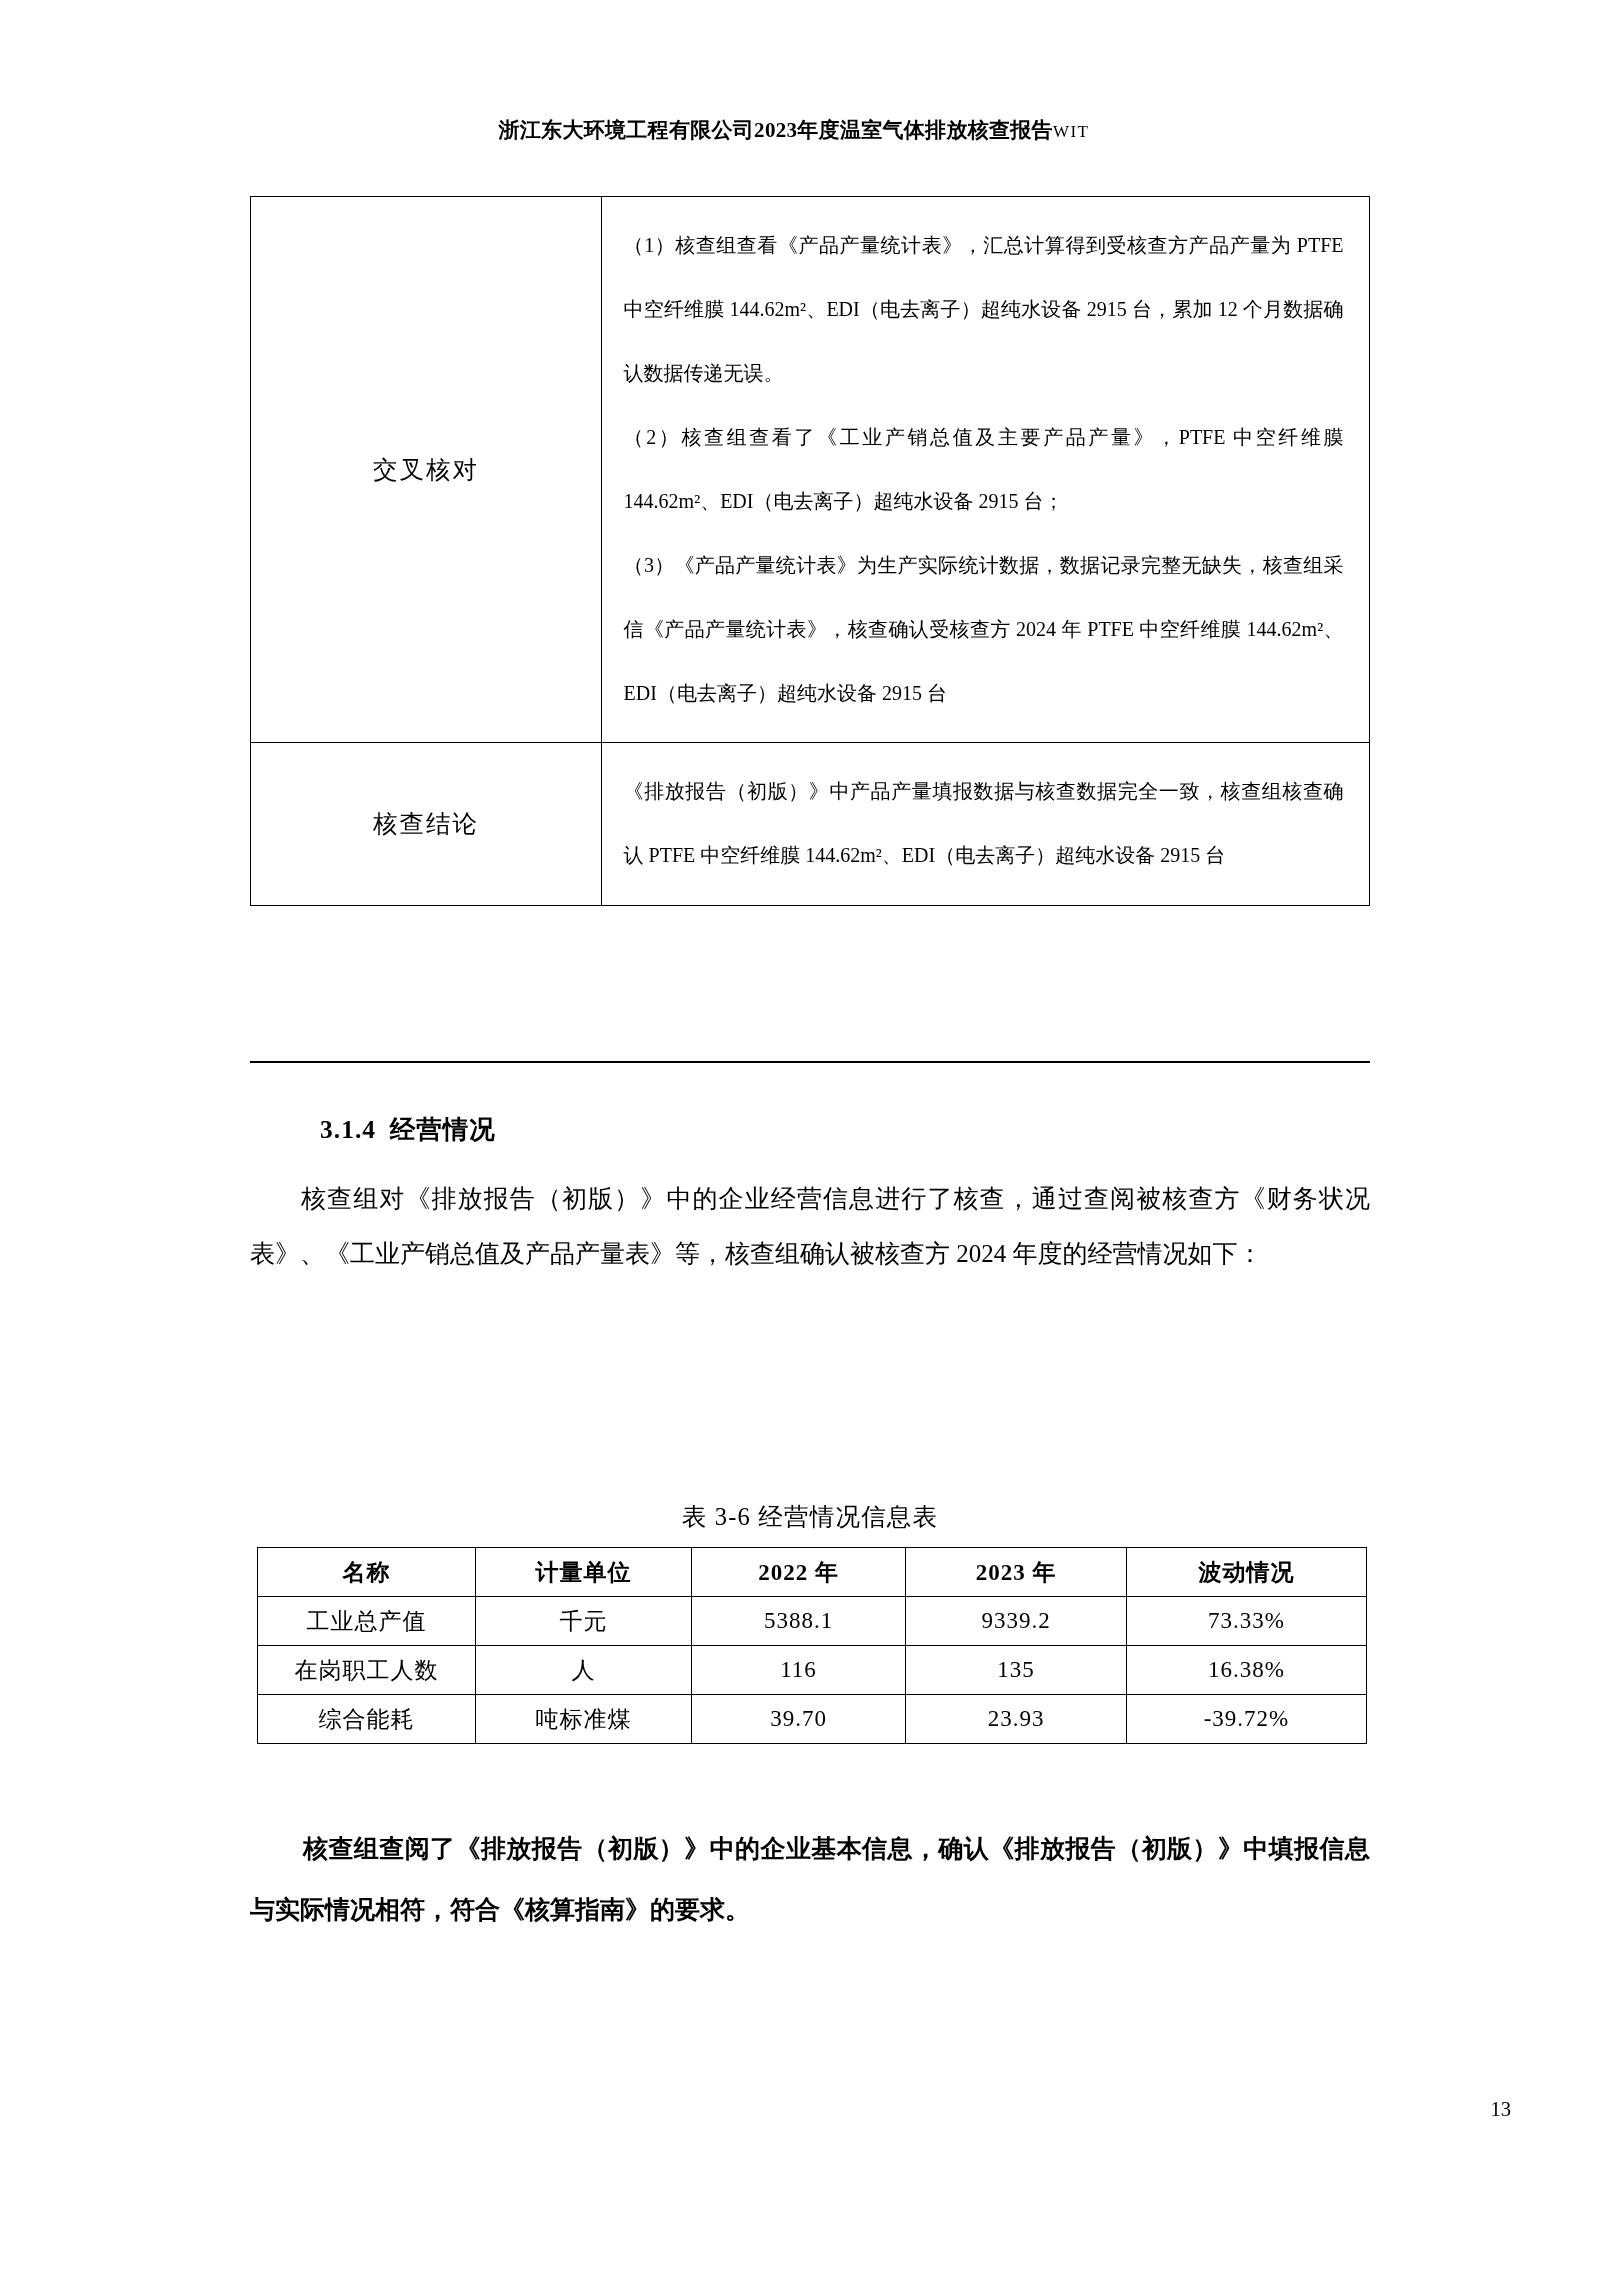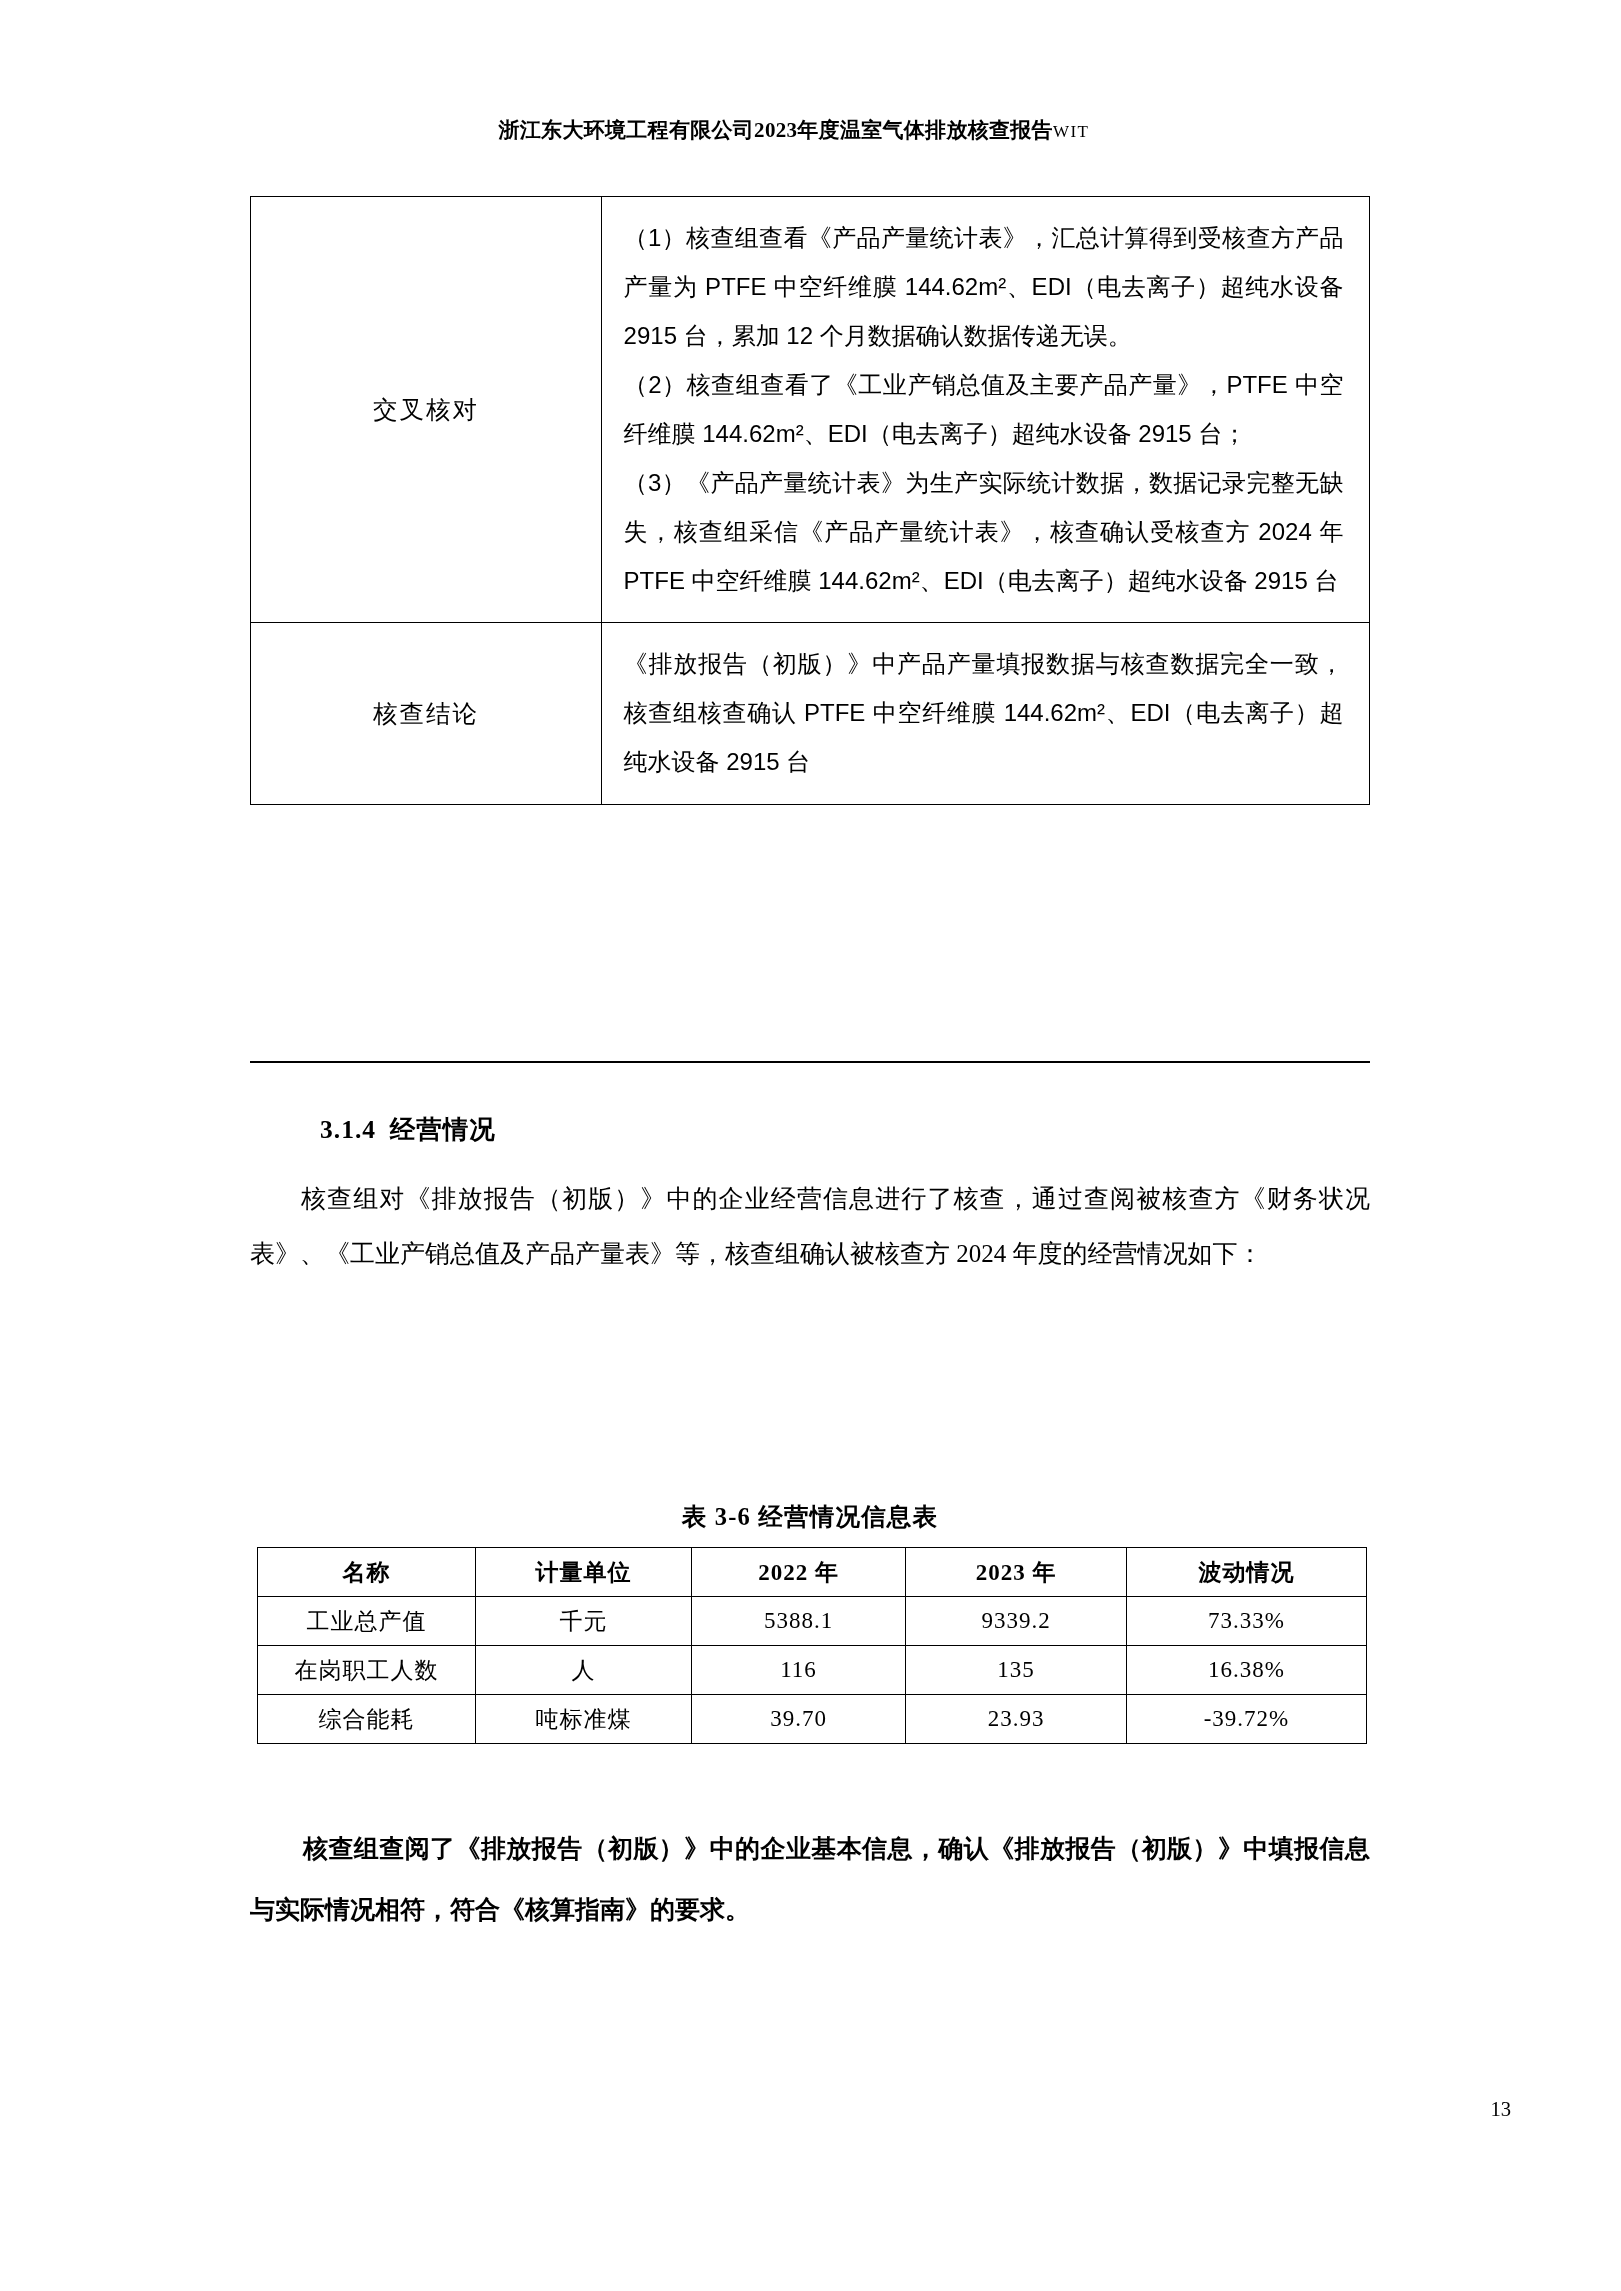--- a/index.html
+++ b/index.html
@@ -66,25 +66,25 @@
     width: 350px;
     text-align: center;
     font-size: 24.5px;
     letter-spacing: 2px;
     font-family: "Liberation Serif", "DejaVu Serif", serif;
   }
   .tbl-top td.content {
     padding: 15.7px 25.5px 17.6px 21.6px;
   }
   .cell-par {
-    font-size: 24px;
-    line-height: 49px;
+    font-size: 20px;
+    line-height: 64px;
     text-align: justify;
     text-justify: inter-ideograph;
-    font-family: Liberation Sans, sans-serif;
+    font-family: Liberation Serif, serif;
   }
 
   
   .hr-line {
     position: absolute;
     left: 250px;
     top: 1061px;
     width: 1120px;
     height: 2px;
     background: #000;
@@ -117,21 +117,21 @@
   }
 
   
   .tbl-caption {
     position: absolute;
     left: 250px;
     top: 1500px;
     width: 1120px;
     text-align: center;
     font-size: 24.5px;
-    font-weight: 700;
+    font-weight: 400;
     letter-spacing: 1.2px;
     font-family: "Liberation Serif", "DejaVu Serif", serif;
   }
 
   
   .tbl-data {
     position: absolute;
     left: 257px;
     top: 1547px;
     width: 1108px;

